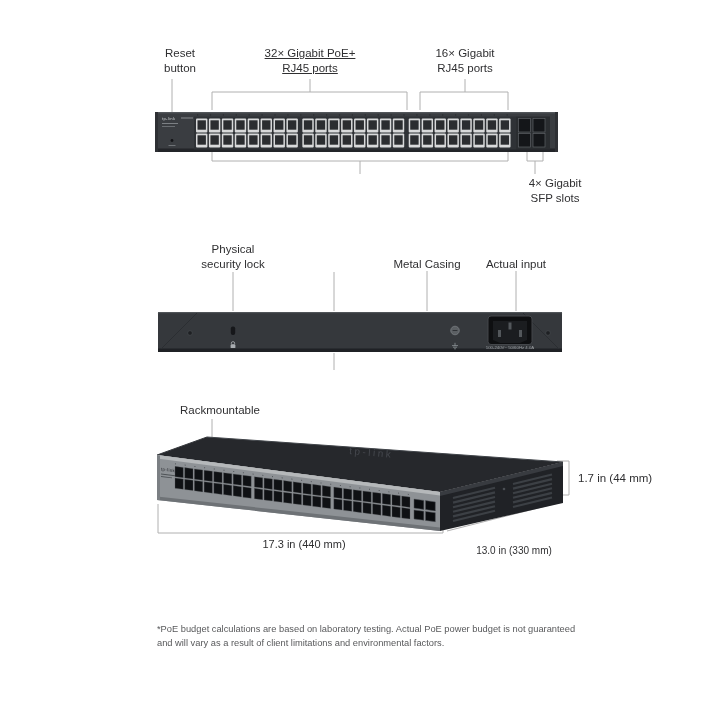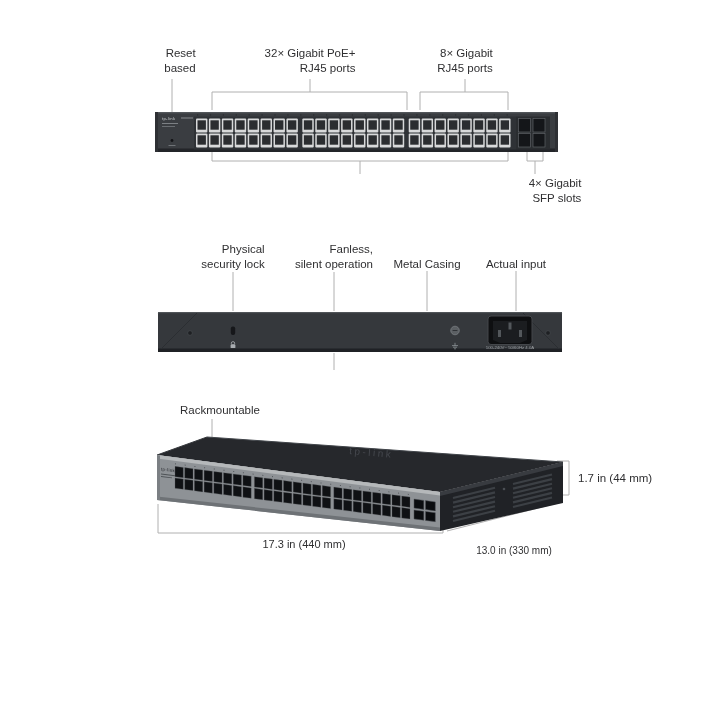--- a/index.html
+++ b/index.html
@@ -3,25 +3,25 @@
 <meta charset="utf-8">
 <style>
   html,body{margin:0;padding:0;background:#ffffff;}
   .canvas{
     position:relative;width:720px;height:720px;background:#ffffff;
     overflow:hidden;font-family:"Liberation Sans",sans-serif;
   }
   .gfx{position:absolute;left:0;top:0;}
   .lbl{
     position:absolute;color:#2f2f31;font-size:11.5px;line-height:15px;
-    text-align:right;transform:translateX(-50%);white-space:nowrap;
+    text-align:center;transform:translateX(-50%);white-space:nowrap;
   }
   .lbl.left{transform:none;text-align:left;}
   .l-reset{left:180px;top:46px;}
-  .l-poe{left:310px;top:46px;}
+  .l-poe{left:310px;top:46px;text-decoration:underline;}
   .l-uplink{left:465px;top:46px;}
   .l-budget{left:360px;top:176px;}
   .l-sfp{left:535px;top:176px;margin-left:20px;}
   .l-lock{left:233px;top:242px;}
   .l-fanless{left:334px;top:242px;}
   .l-casing{left:427px;top:257px;}
   .l-power{left:516px;top:257px;}
   .l-features{left:337px;top:374px;}
   .l-rack{left:180px;top:403px;}
   .l-dimh{left:578px;top:471px;}
@@ -314,51 +314,51 @@
             <rect x="268.5" y="10.5" width="9.8" height="9" fill="#0b0d10" stroke="#4e5257" stroke-width="0.5"></rect>
             <rect x="257" y="21.3" width="9.8" height="9" fill="#0b0d10" stroke="#4e5257" stroke-width="0.5"></rect>
             <rect x="268.5" y="21.3" width="9.8" height="9" fill="#0b0d10" stroke="#4e5257" stroke-width="0.5"></rect>
           </g>
       </g>
     </g>
   </svg>
 
   <div class="lbl l-reset">
     <div>Reset</div>
-    <div>based</div>
+    <div>button</div>
   </div>
 
   <div class="lbl l-poe">
     <div>32× Gigabit PoE+</div>
     <div>RJ45 ports</div>
   </div>
 
   <div class="lbl l-uplink">
-    <div>8× Gigabit</div>
+    <div>16× Gigabit</div>
     <div>RJ45 ports</div>
   </div>
 
 
   <div class="lbl l-sfp">
     <div>4× Gigabit</div>
     <div>SFP slots</div>
   </div>
 
   <div class="lbl l-lock">
     <div>Physical</div>
     <div>security lock</div>
   </div>
 
-  <div class="lbl l-fanless">
-    <div>Fanless,</div>
-    <div>silent operation</div>
-  </div>
 
   <div class="lbl l-casing">Metal Casing</div>
   <div class="lbl l-power">Actual input</div>
 
   <div class="lbl left l-rack">Rackmountable</div>
 
   <div class="lbl left l-dimh">1.7 in (44 mm)</div>
   <div class="lbl l-dimw">17.3 in (440 mm)</div>
   <div class="lbl l-dimd">13.0 in (330 mm)</div>
 
+  <div class="footer">
+    <div>*PoE budget calculations are based on laboratory testing. Actual PoE power budget is not guaranteed</div>
+    <div>and will vary as a result of client limitations and environmental factors.</div>
+  </div>
 </div>
 
 </body></html>

